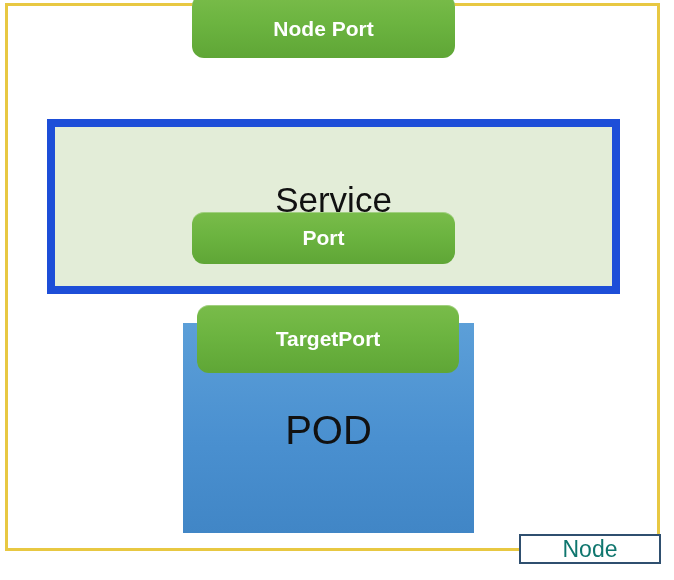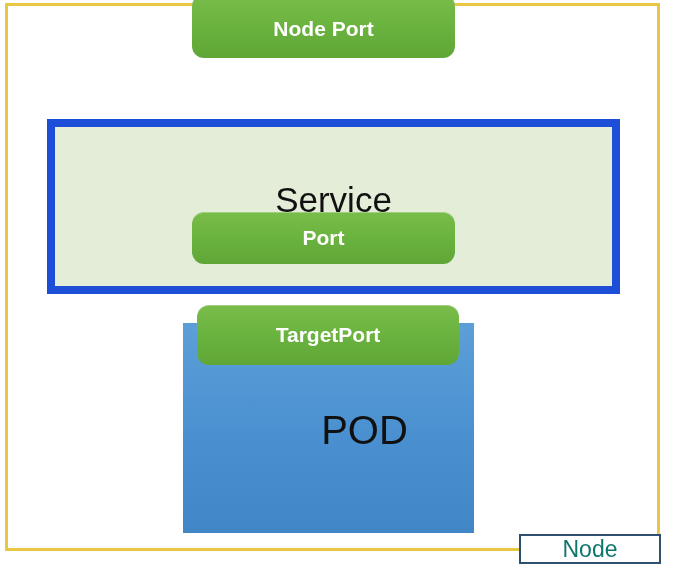--- a/index.html
+++ b/index.html
@@ -64,21 +64,20 @@
   }
   .pod-label {
     position: absolute;
     left: 0;
     top: 87px;
     width: 100%;
     text-align: center;
     font-size: 40px;
     line-height: 1;
     color: #111111;
-    padding-left: 36px;
   }
 
   
   .port-pill {
     position: absolute;
     border-radius: 12px;
     background: linear-gradient(180deg, #79BC4A 0%, #6CB440 45%, #5FA636 100%);
     box-shadow: inset 0 1px 0 rgba(255,255,255,0.30);
     color: #FFFFFF;
     display: flex;
@@ -98,21 +97,21 @@
   .pill-port {
     left: 192px;
     top: 212px;
     width: 263px;
     height: 52px;
   }
   .pill-target-port {
     left: 197px;
     top: 305px;
     width: 262px;
-    height: 60px;
+    height: 68px;
   }
 
   
   .node-legend {
     position: absolute;
     left: 519px;
     top: 534px;
     width: 142px;
     height: 30px;
     background: #FFFFFF;

